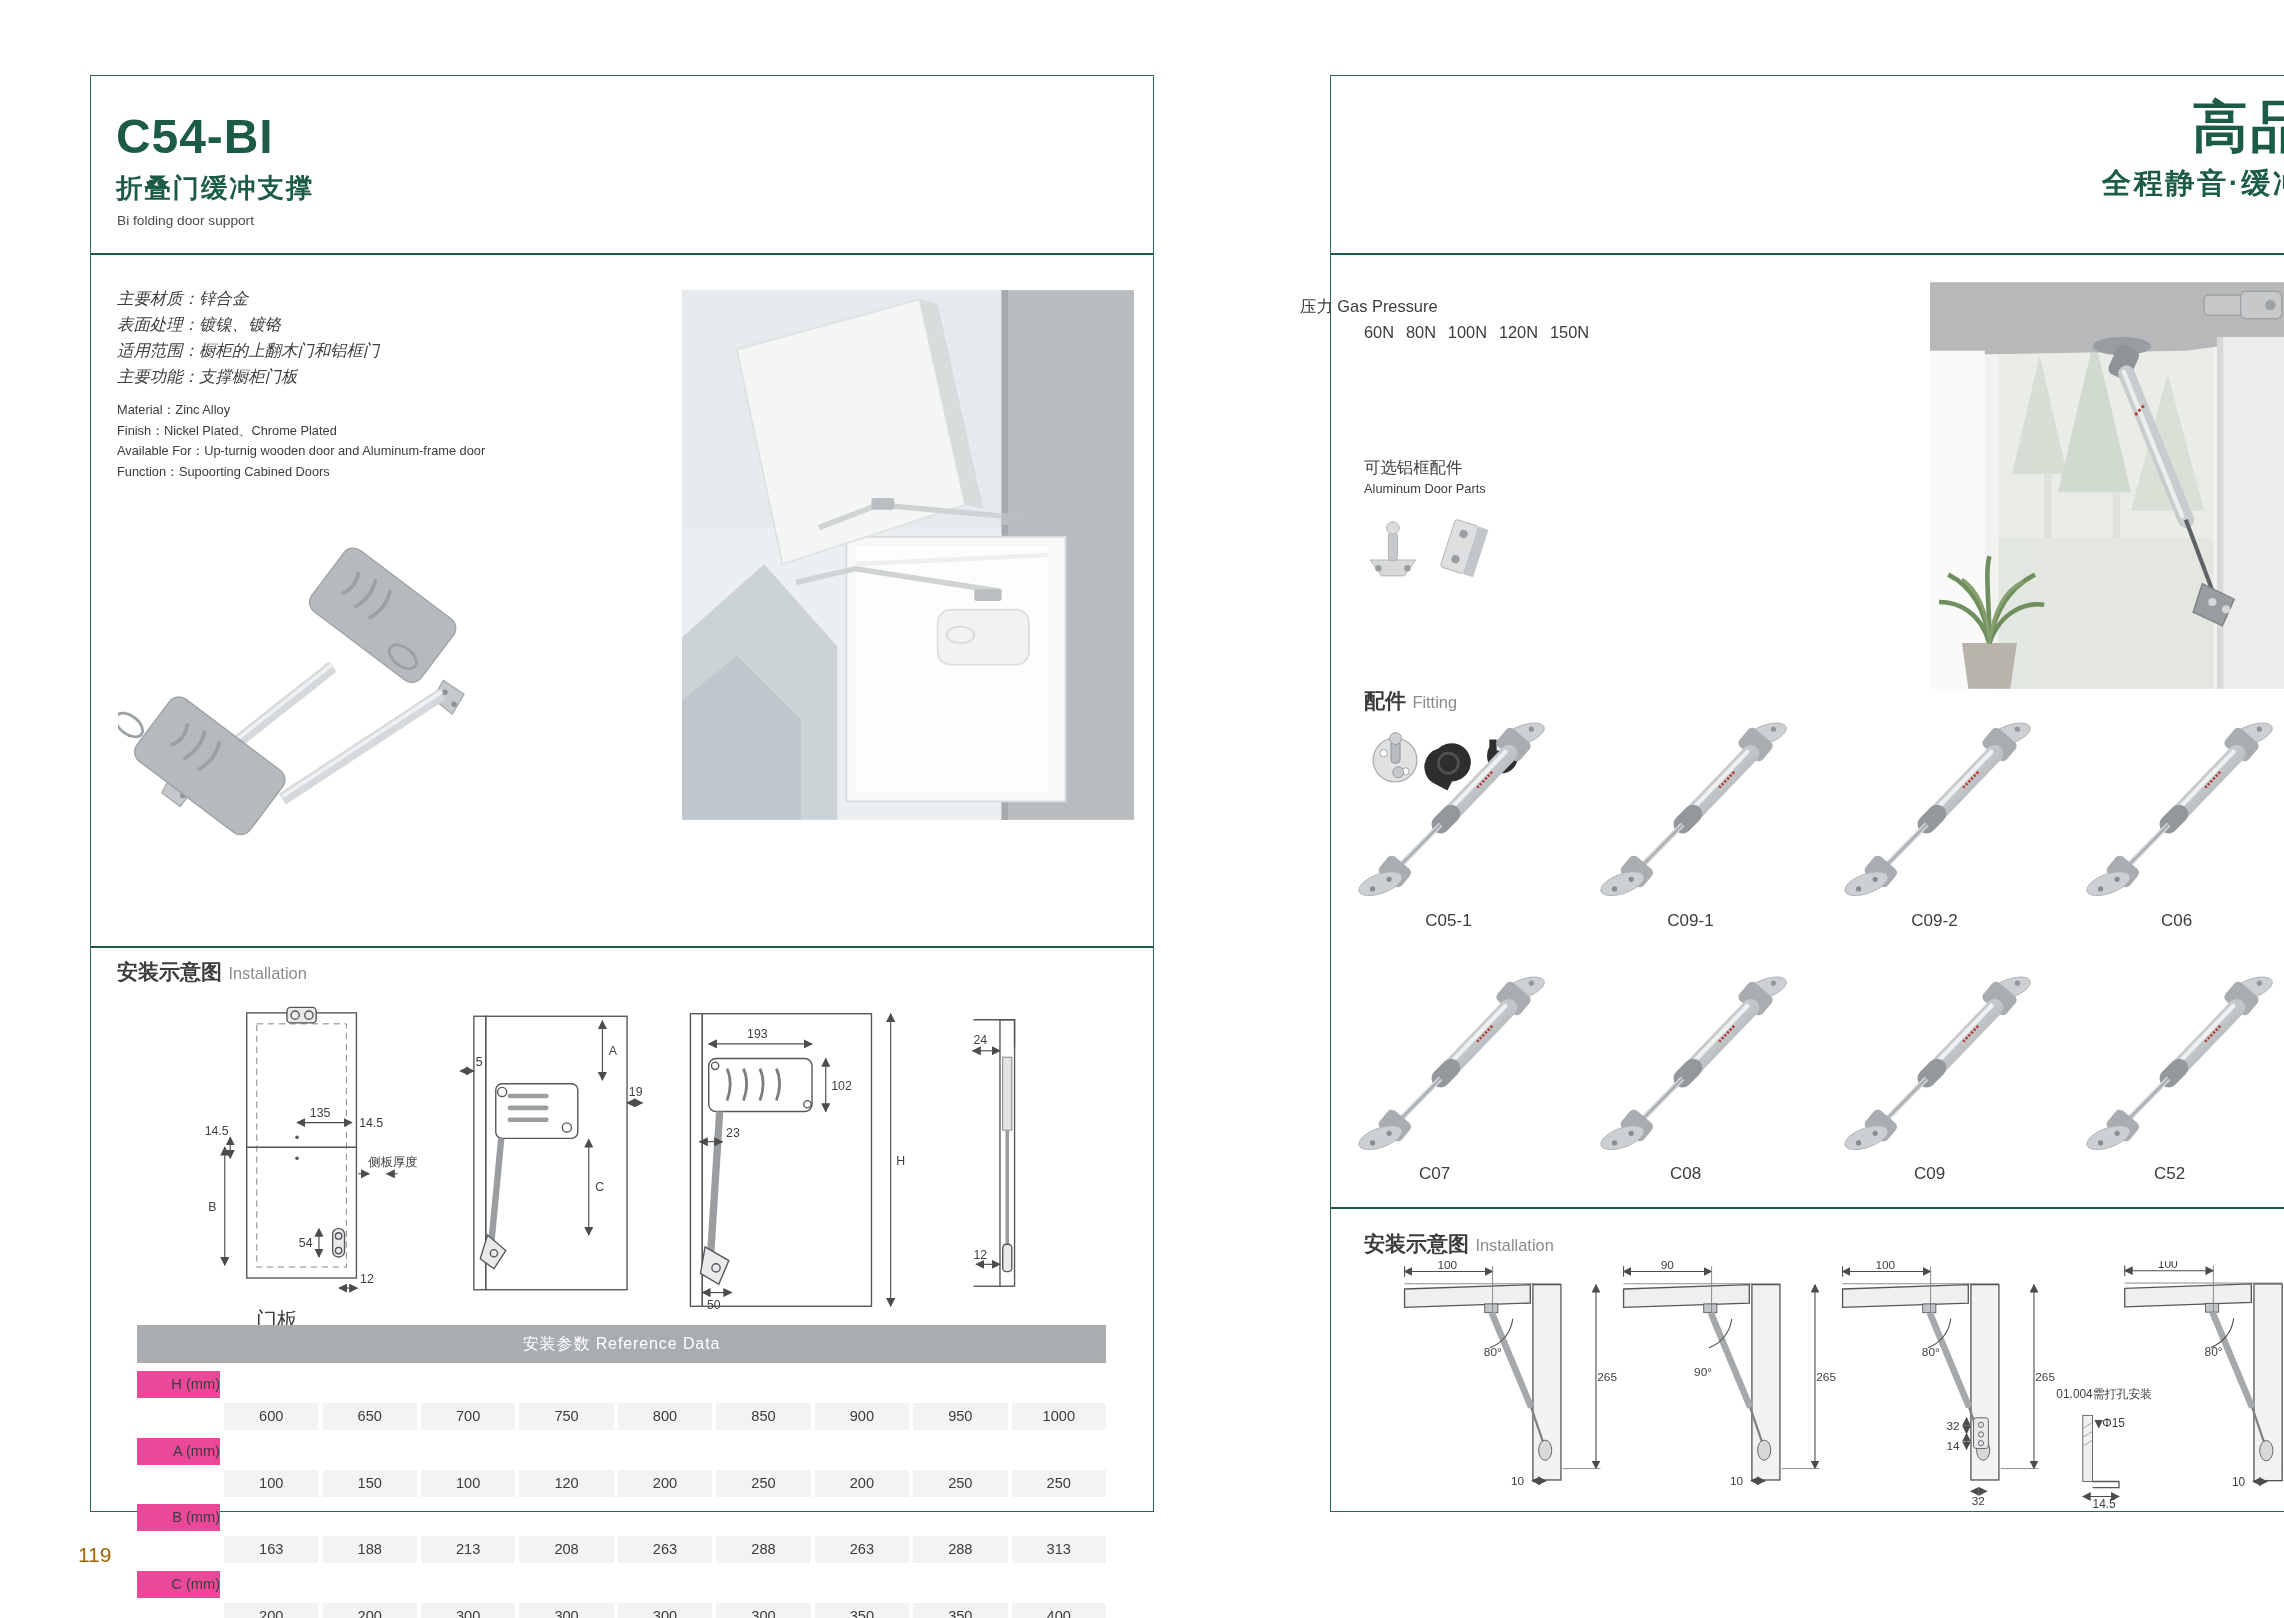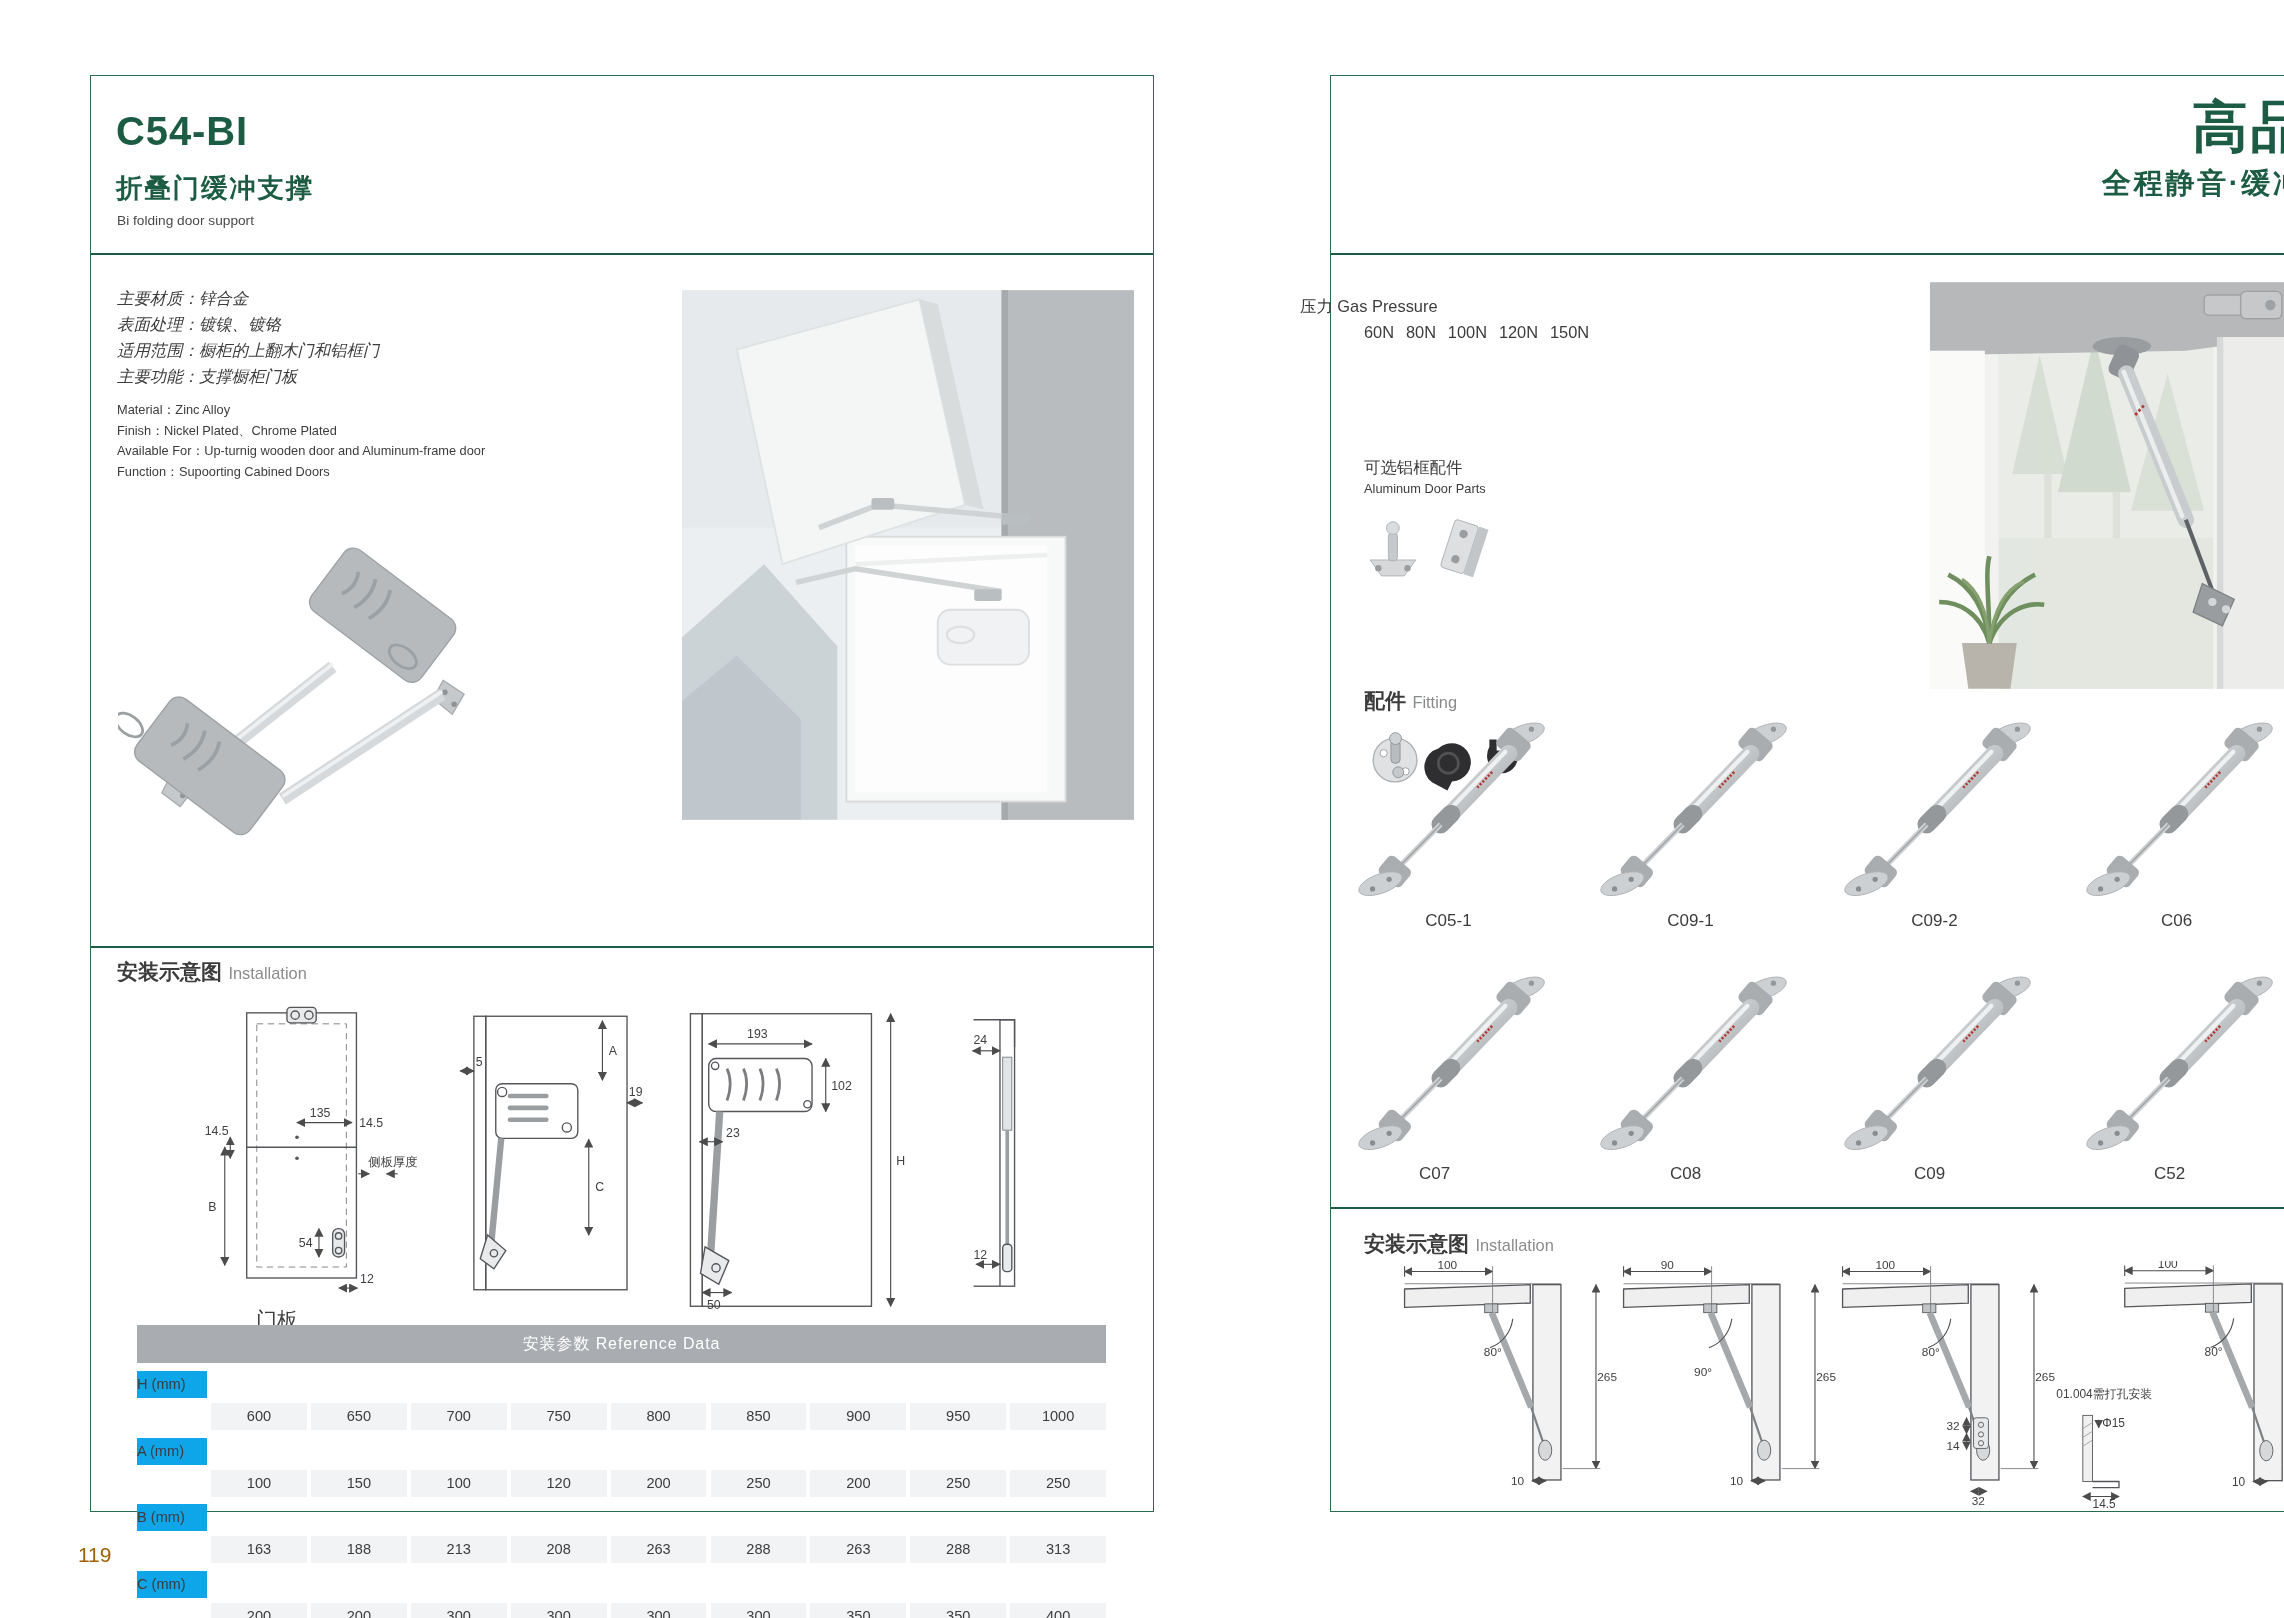--- a/index.html
+++ b/index.html
@@ -7,36 +7,36 @@
     --ink:#3c3c3c;
     --gray:#6d6e70;
     --line:#4c4c4c;
   }
   html,body{margin:0;padding:0;background:#ffffff;}
   .sheet{position:relative;width:2482px;height:1618px;background:#fff;overflow:hidden;
          font-family:"Liberation Sans","DejaVu Sans",sans-serif;color:var(--ink);}
   .abs{position:absolute;}
   .pagebox{position:absolute;border:1.4px solid #2a6b50;background:#fff;}
   .sep{position:absolute;background:#1d5c44;height:2.3px;}
-  .h-title{font-size:40px;font-weight:700;color:var(--green);letter-spacing:0.9px;}
+  .h-title{font-size:48px;font-weight:700;color:var(--green);letter-spacing:0.9px;}
   .h-sub-cn{font-size:26.5px;font-weight:600;color:var(--green);letter-spacing:1.8px;}
   .h-sub-en{font-size:13.7px;color:#4a4a4b;}
   .r-title{font-size:56px;font-weight:700;color:var(--green);letter-spacing:2.7px;}
   .r-sub-cn{font-size:29px;font-weight:600;color:var(--green);letter-spacing:2.7px;}
   .spec-cn div{font-size:16.4px;line-height:26px;color:var(--ink);font-style:italic;}
   .spec-en div{font-size:12.8px;line-height:20.6px;color:var(--ink);}
   .sec-title-cn{font-size:21px;color:var(--ink);font-weight:600;}
   .sec-title-en{font-size:16.4px;color:#8a8b8d;margin-left:6.4px;font-weight:400;}
   .prod-label{font-size:17px;color:var(--ink);text-align:center;}
   .pagenum{font-size:21px;color:#a16207;}
   
   .tbl{position:absolute;}
   .thead{height:38px;line-height:38px;text-align:center;background:#a9adb2;color:#ffffff;font-size:16px;letter-spacing:0.9px;}
   .trow{display:flex;gap:4.1px;margin-top:7.8px;}
-  .tlabel{width:70px;background:#0ea5e9;height:27px;line-height:27px;text-align:left;font-size:14.6px;}
+  .tlabel{width:83px;background:#ec4899;height:27px;line-height:27px;text-align:right;font-size:14.6px;}
   .tcell{flex:1;background:#f1f3f5;height:27px;line-height:27px;text-align:center;font-size:14.6px;margin-top:32px;}
   svg{display:block;}
   svg text{font-family:"Liberation Sans","DejaVu Sans",sans-serif;fill:#3f3f3f;font-size:27px;}
   .dim{stroke:var(--line);stroke-width:2.5;fill:none;}
   .draw{stroke:#55565a;stroke-width:3;fill:none;}
   .thin{stroke:#7c7d80;stroke-width:2;fill:none;}
 </style>
 </head>
 <body>
 

